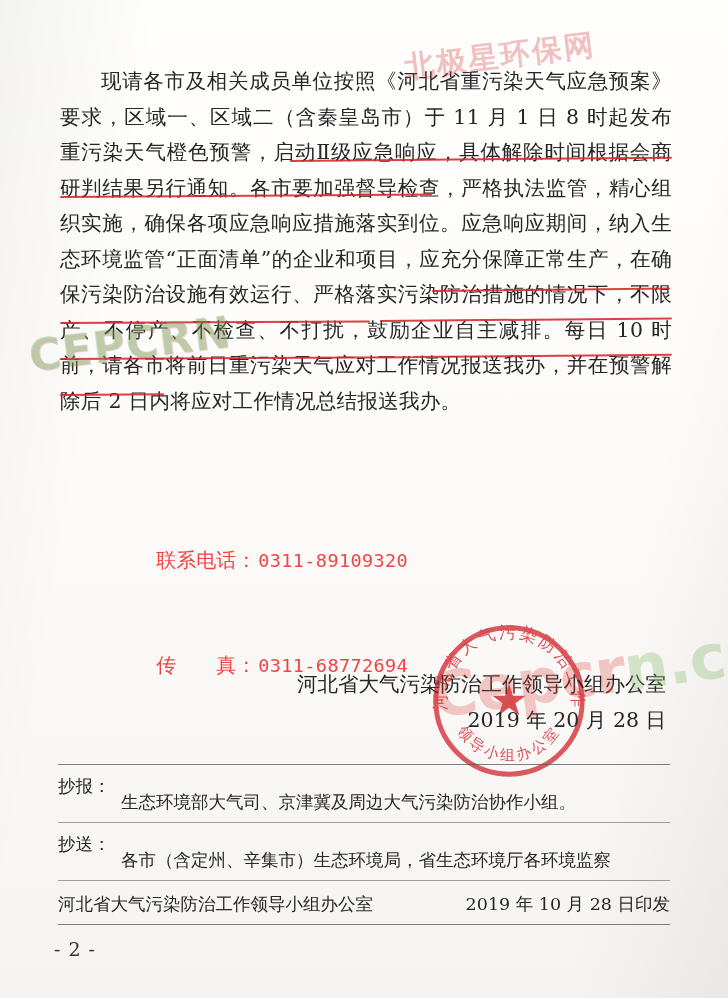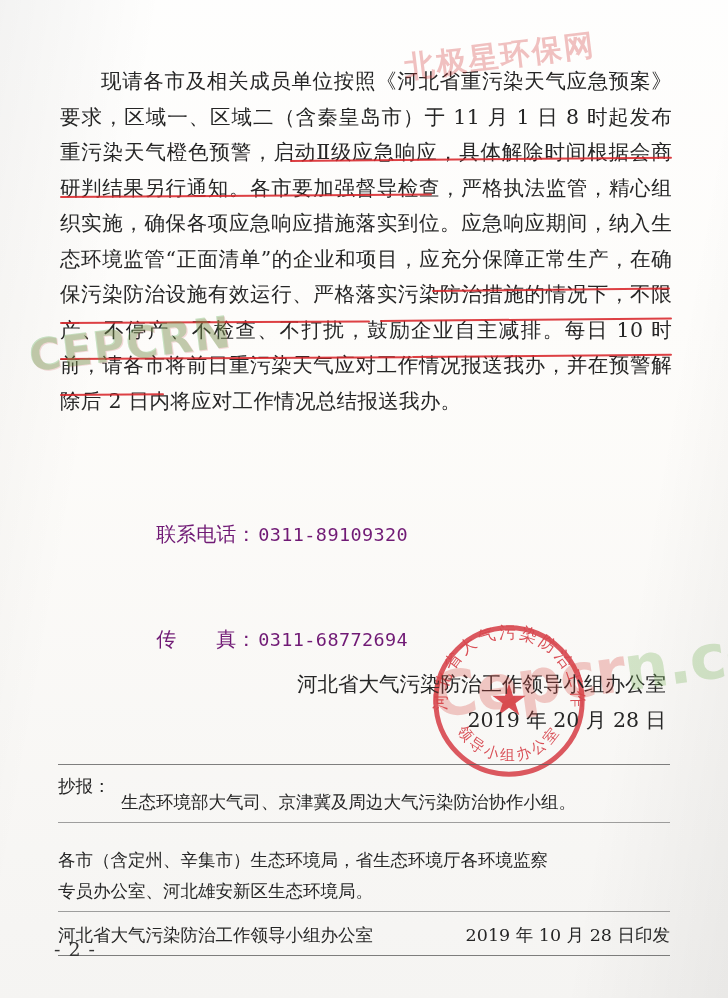--- a/index.html
+++ b/index.html
@@ -50,24 +50,24 @@
     background: #d8252a;
     height: 2px;
     opacity: 0.88;
     border-radius: 1px;
     transform-origin: left center;
     pointer-events: none;
   }
   .contact-block {
     position: absolute;
     left: 118px;
-    top: 482px;
+    top: 508px;
     font-size: 20px;
     line-height: 35px;
-    color: #701a75;
+    color: #ef4444;
   }
   .contact-row { white-space: pre; }
   .contact-label { display: inline-block; width: 5.1em; }
   .mono { font-family: "DejaVu Sans Mono", "Liberation Mono", monospace; font-size: 18.5px; letter-spacing: 0.4px; }
   .signature {
     position: absolute;
     right: 62px;
     top: 666px;
     width: 420px;
     text-align: right;
@@ -199,23 +199,23 @@
   </div>
 
   <div class="footer-box">
     <div class="rule"></div>
     <div class="cc-row">
       <div class="cc-label">抄报：</div>
       <div class="cc-body">生态环境部大气司、京津冀及周边大气污染防治协作小组。</div>
     </div>
     <div class="rule thin"></div>
     <div class="cc-row">
+      <div class="cc-label">抄送：</div>
       <div class="cc-body">
         <div>各市（含定州、辛集市）生态环境局，省生态环境厅各环境监察</div>
-        <div>专员办公室、河北雄安新区生态环境局。</div>
       </div>
     </div>
     <div class="rule thin"></div>
     <div class="issue-row">
       <div>河北省大气污染防治工作领导小组办公室</div>
       <div>2019 年 10 月 28 日印发</div>
     </div>
     <div class="rule"></div>
   </div>
 

